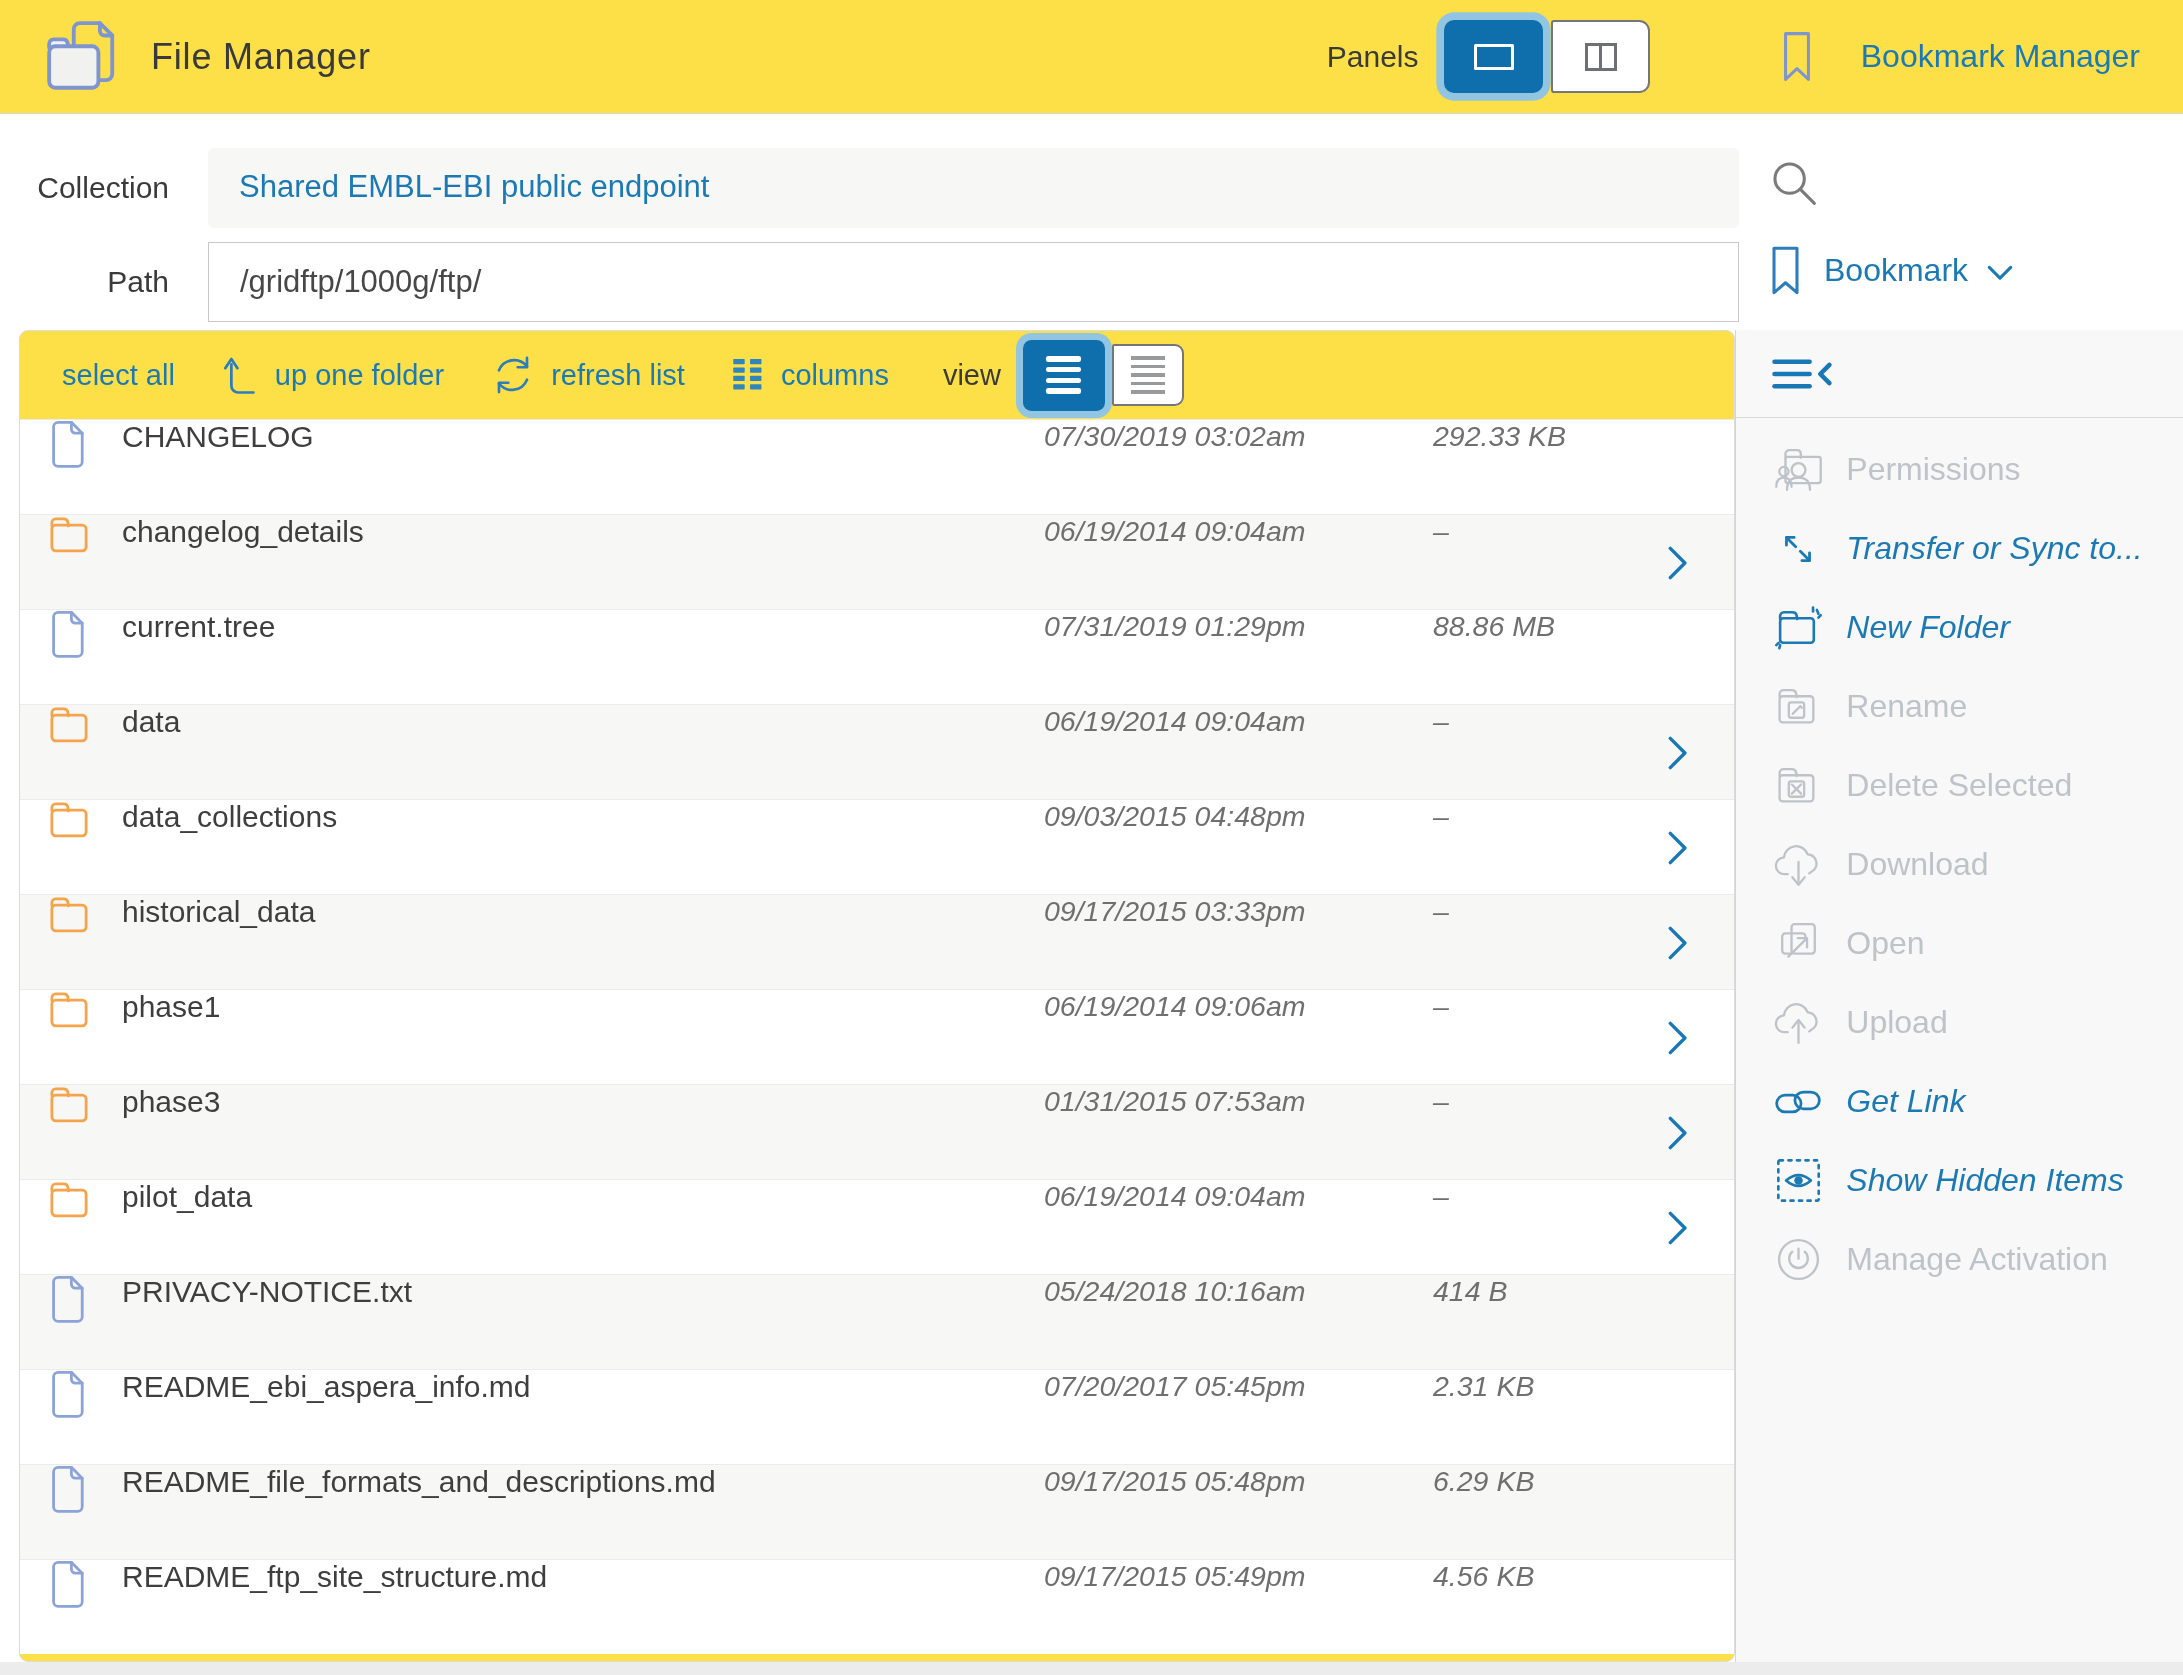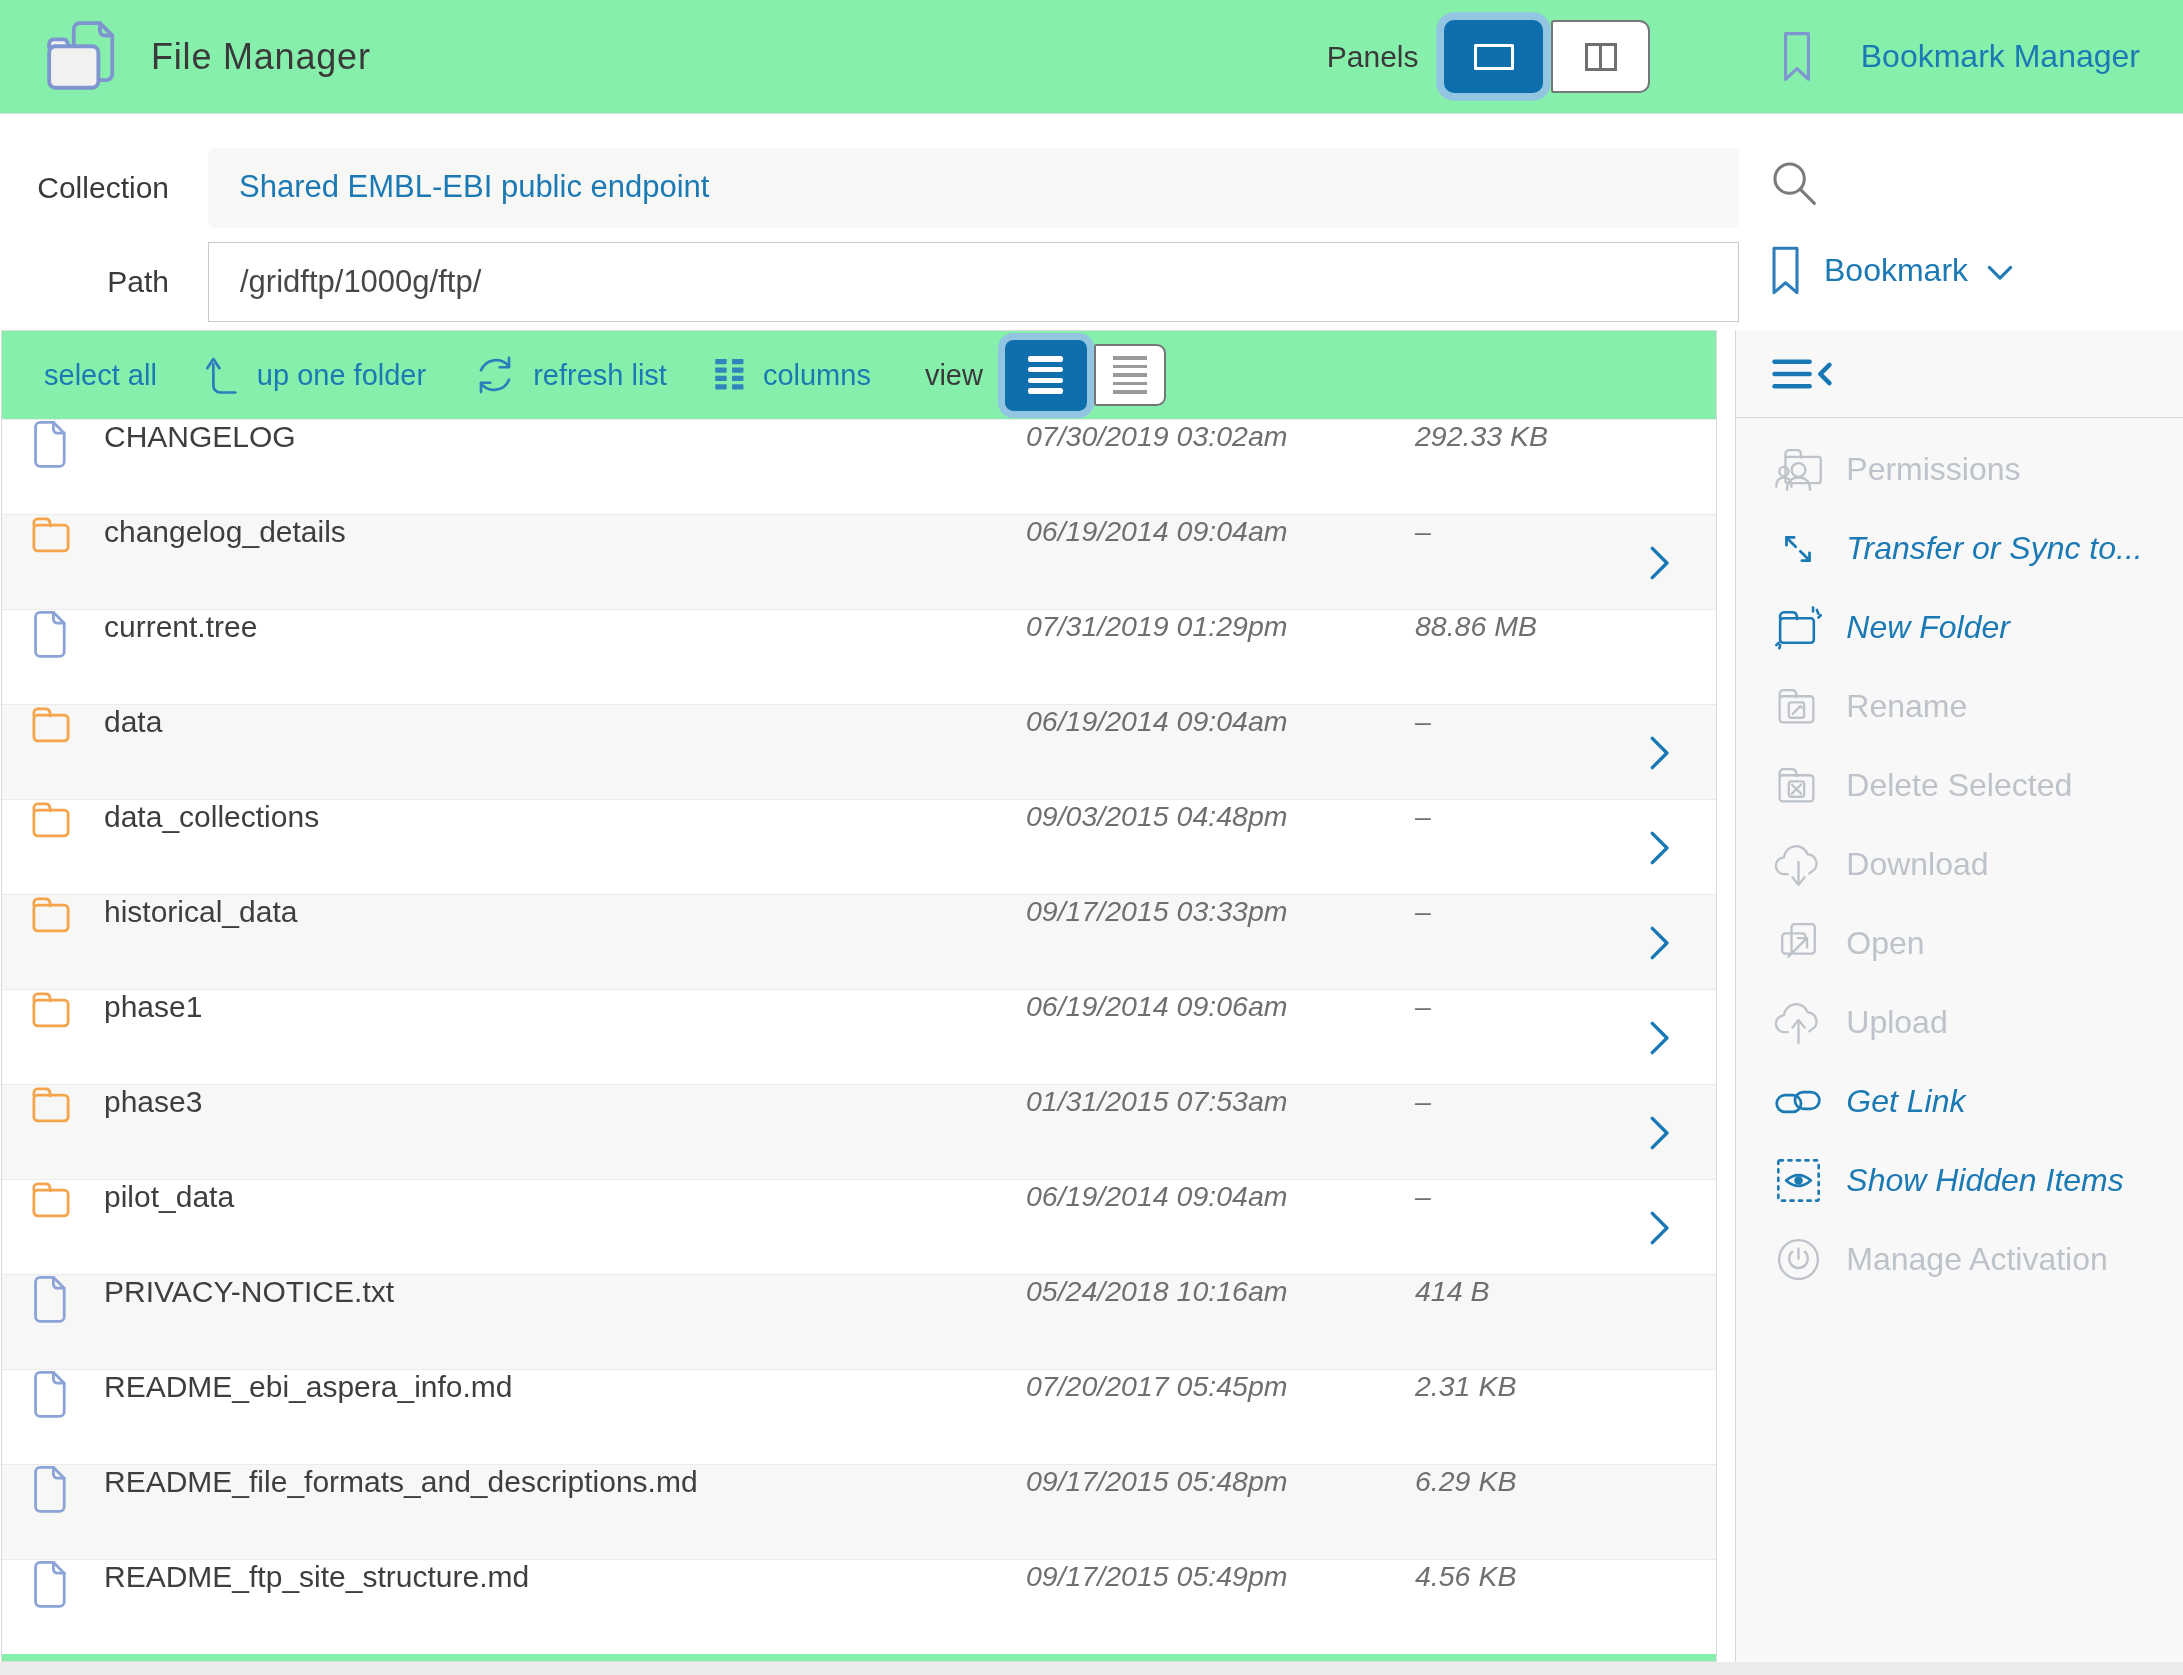--- a/index.html
+++ b/index.html
@@ -6,21 +6,21 @@
   html,body { width:2183px; height:1676px; }
   body {
     position:relative; background:#ffffff; overflow:hidden;
     font-family:"Liberation Sans", sans-serif; color:#3a3a3a;
   }
   svg { display:block; }
 
   
   .app-header {
     position:absolute; left:0; top:0; width:2183px; height:114px;
-    background:#86efac; border-bottom:1.5px solid #d8d8d8;
+    background:#fde047; border-bottom:1.5px solid #d8d8d8;
     display:flex; align-items:center; padding:0 43px;
   }
   .app-title { font-size:36px; letter-spacing:0.8px; color:#3a3a3a; margin-left:28px; font-weight:400; }
   .header-right { margin-left:auto; display:flex; align-items:center; }
   .panels-label { font-size:30px; color:#3a3a3a; margin-right:26px; }
   .toggle { display:flex; align-items:center; }
   .tbtn { display:flex; align-items:center; justify-content:center; cursor:pointer; }
   .pt-sel {
     width:99px; height:73px; background:#0f6fad; border-radius:10px;
     box-shadow:0 0 0 7.7px #92c5e2; position:relative; z-index:1;
@@ -50,22 +50,22 @@
   }
   .collection-box { background:#f7f7f6; border-radius:6.2px; color:#1b79b4; }
   .path-box { background:#fff; border:1.5px solid #c9c9c9; border-radius:0; color:#474747; }
   .search-btn { position:absolute; left:1768px; top:157px; cursor:pointer; }
   .bookmark-grp { position:absolute; left:1770px; top:246px; display:flex; align-items:center; cursor:pointer; }
   .bookmark-grp .lbl { font-size:32px; color:#1b79b4; margin-left:23px; }
   .bookmark-grp .chev-down { margin-left:18.5px; margin-top:6.2px; }
 
   
   .file-panel {
-    position:absolute; left:1px; top:330px; width:1716px; height:1332px;
-    background:#86efac; border:1.5px solid #dbdbdb; border-radius:1px; overflow:hidden;
+    position:absolute; left:19px; top:330px; width:1716px; height:1332px;
+    background:#fde047; border:1.5px solid #dbdbdb; border-radius:9px; overflow:hidden;
   }
   .toolbar { height:88px; display:flex; align-items:center; padding-left:42px; }
   .tool-link { display:flex; align-items:center; font-size:29px; color:#1b79b4; cursor:pointer; }
   .tool-link .ticon { margin-right:17px; }
   .toolbar .gap { margin-left:48px; }
   .view-label { font-size:29px; color:#3a3a3a; margin-left:54px; margin-right:21.6px; }
   .vt-sel {
     width:82px; height:71px; background:#0f6fad; border-radius:8.5px;
     box-shadow:0 0 0 7px #92c5e2; position:relative; z-index:1;
     flex-direction:column; row-gap:5.4px;

